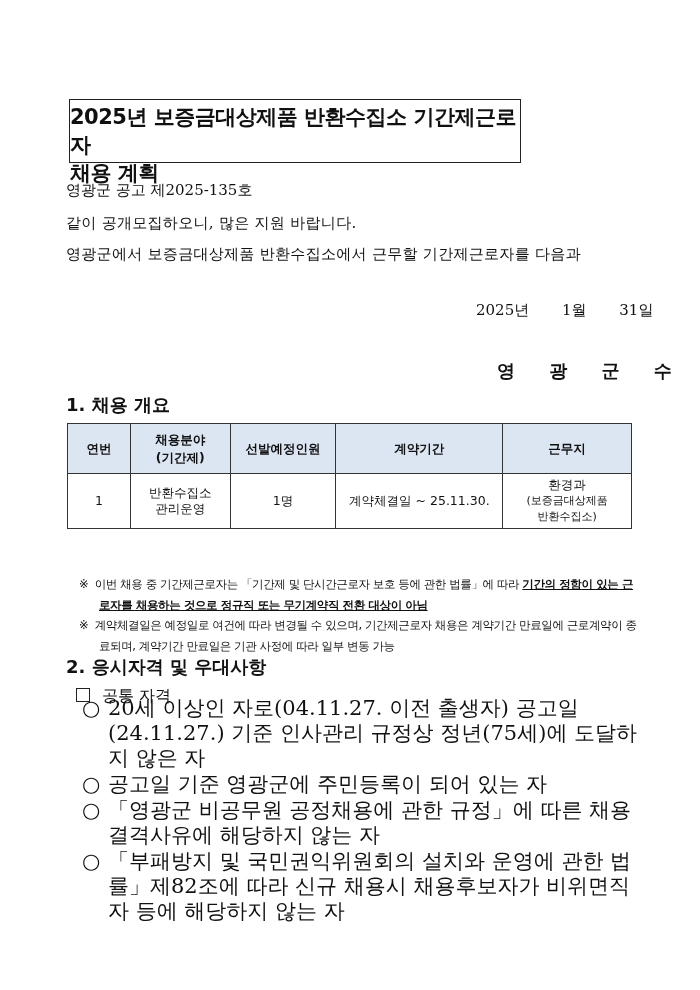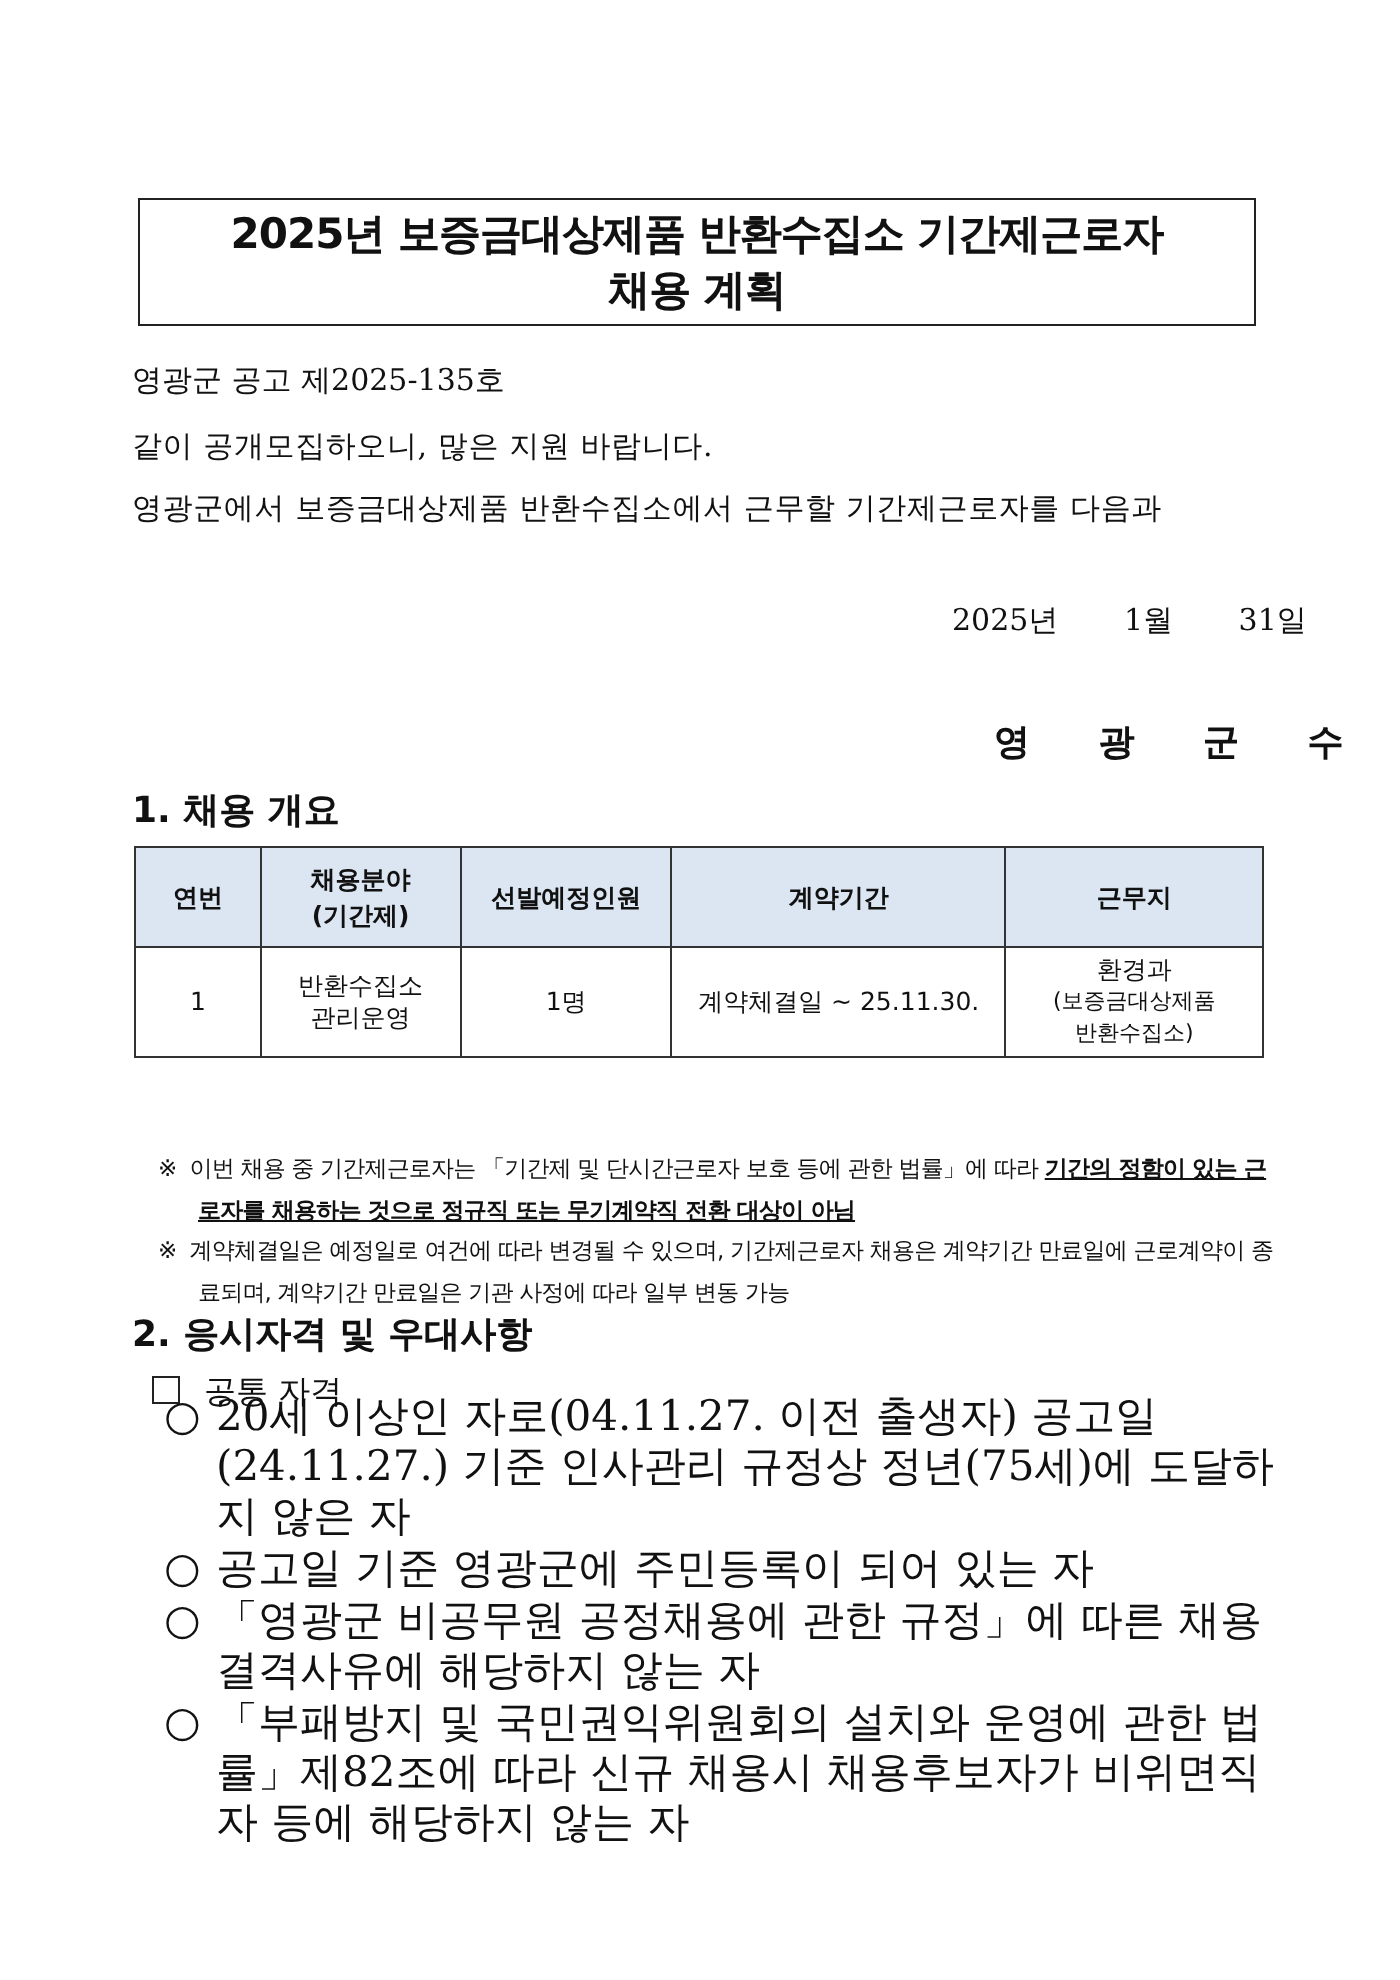--- a/index.html
+++ b/index.html
@@ -1,22 +1,22 @@
 <!DOCTYPE html>
 <html><head>
 <meta charset="utf-8">
 <style>
   html, body { margin: 0; padding: 0; background: #ffffff; }
   body { width: 700px; height: 990px; position: relative; overflow: hidden; color: #111; }
   .serif { font-family: "DejaVu Serif", "Liberation Serif", serif; }
 
   .title-box {
-    position: absolute; left: 69px; top: 99px; width: 559px; height: 64px;
+    position: absolute; left: 69px; top: 99px; width: 452px; height: 64px;
     border: 1.5px solid #222; box-sizing: border-box;
-    text-align: center; font-family: "DejaVu Sans", sans-serif; font-weight: bold;
+    font-family: "DejaVu Sans", sans-serif; font-weight: bold;
     font-size: 21px; line-height: 28px; padding-top: 3px; letter-spacing: -0.5px;
   }
   .notice-no { position: absolute; left: 66px; top: 181px; font-size: 15px; }
   .intro { position: absolute; left: 66px; top: 208px; width: 570px; font-size: 15px; line-height: 31px; letter-spacing: 0.3px; }
   .date { position: absolute; left: 476px; top: 301px; font-size: 15px; word-spacing: 10px; }
   .date span { margin-left: 18px; margin-top: 30px; }
   .date span:first-child { margin-left: 0; }
   .signer { position: absolute; left: 497px; top: 359px; font-size: 18px; font-weight: bold; letter-spacing: 14px; }
 
   .h1 { position: absolute; left: 66px; font-family: "DejaVu Sans", sans-serif; font-weight: bold; font-size: 18px; }

